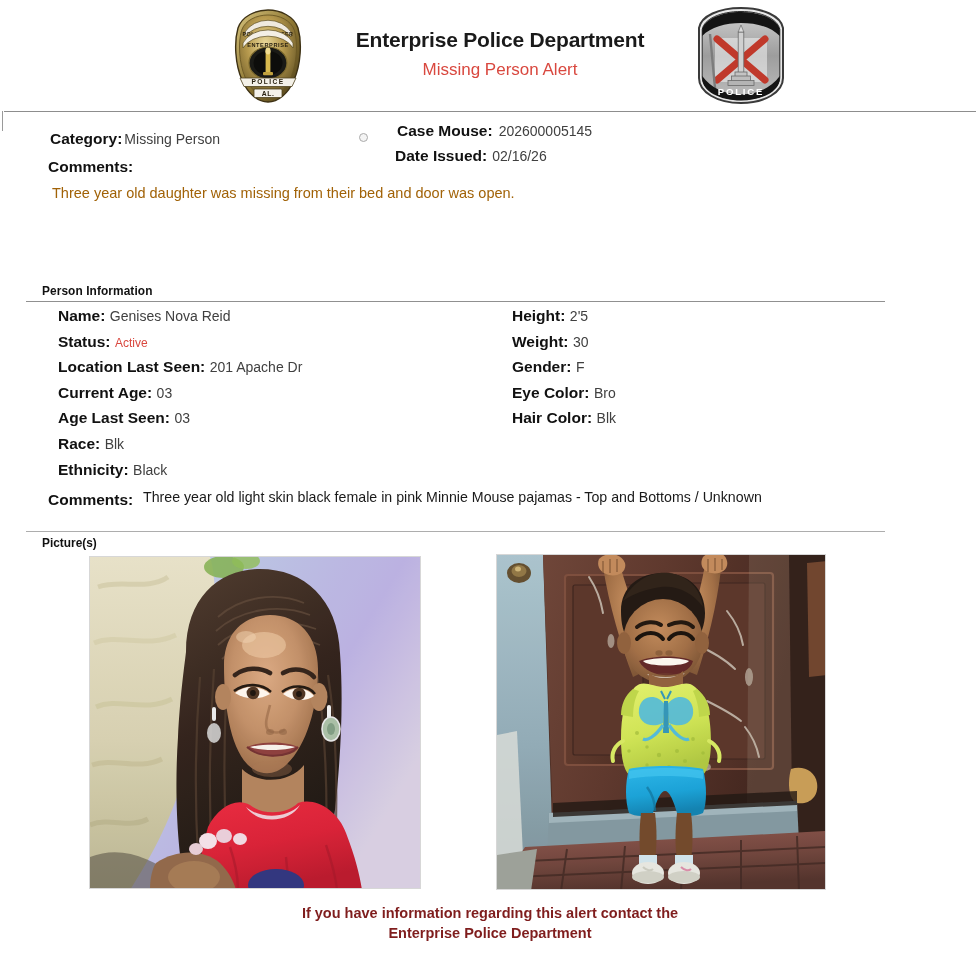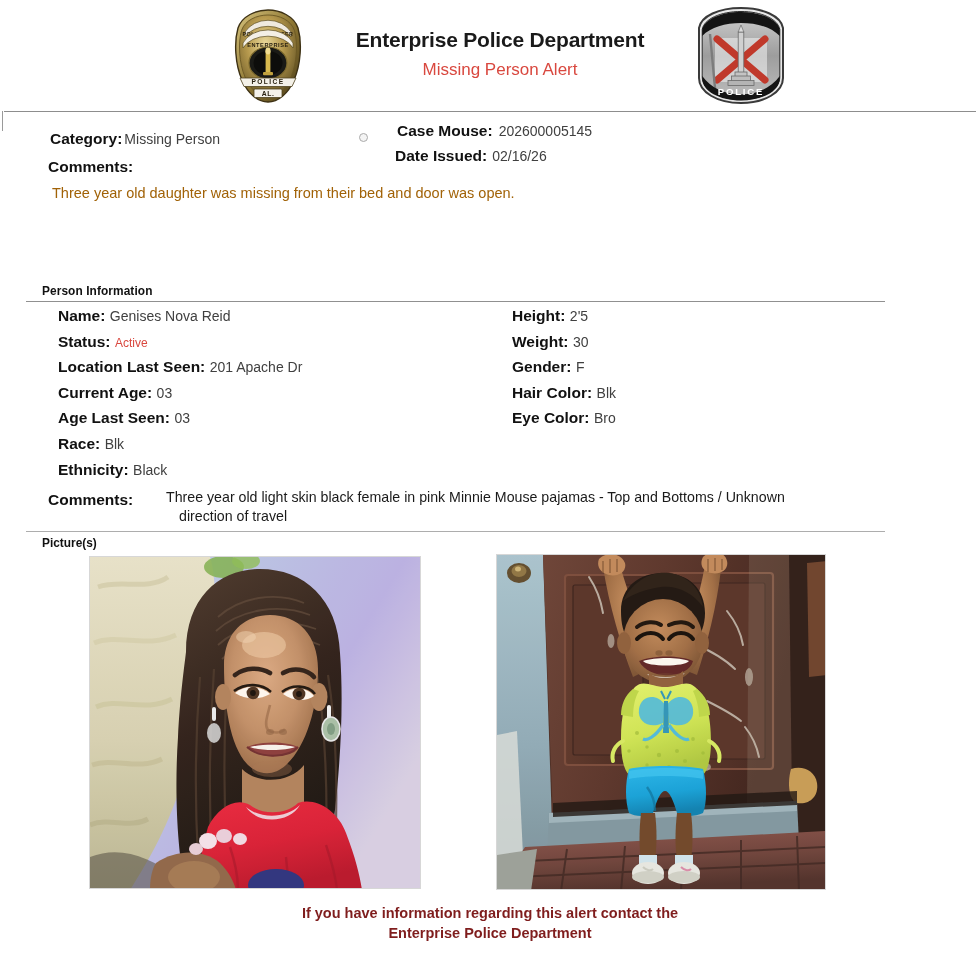--- a/index.html
+++ b/index.html
@@ -169,21 +169,21 @@
     top: 205px;
     width: 900px;
   }
   .pcomments .lbl {
     position: absolute;
     left: 48px;
     top: 3px;
   }
   .pcomments .ptext {
     position: absolute;
-    left: 166px;
+    left: 143px;
     top: 0px;
     width: 735px;
     font-size: 14.2px;
     line-height: 19px;
     color: #1a1a1a;
   }
   .pcomments .ptext .l2 { display: block; padding-left: 13px; }
 
   .pic-rule {
     position: absolute;
@@ -383,34 +383,33 @@
     </div>
     <div class="pfield">
       <span class="lbl">Weight:</span>
       <span class="val">30</span>
     </div>
     <div class="pfield">
       <span class="lbl">Gender:</span>
       <span class="val">F</span>
     </div>
     <div class="pfield">
+      <span class="lbl">Eye Color:</span>
+      <span class="val">Bro</span>
+    </div>
+    <div class="pfield">
       <span class="lbl">Hair Color:</span>
       <span class="val">Blk</span>
-    </div>
-    <div class="pfield">
-      <span class="lbl">Eye Color:</span>
-      <span class="val">Bro</span>
     </div>
   </div>
 
   <div class="pcomments">
     <span class="lbl">Comments:</span>
     <div class="ptext">
       <span>Three year old light skin black female in pink Minnie Mouse pajamas - Top and Bottoms / Unknown</span>
-      <span class="l2">direction of travel</span>
     </div>
   </div>
 </div>
 
 <div class="pic-rule"></div>
 <div class="pictures-head">Picture(s)</div>
 
 <div class="photo-frame" id="photo-1">
   <div class="photo-inner">
     <svg viewBox="0 0 332 333" width="332" height="333" preserveAspectRatio="none">

